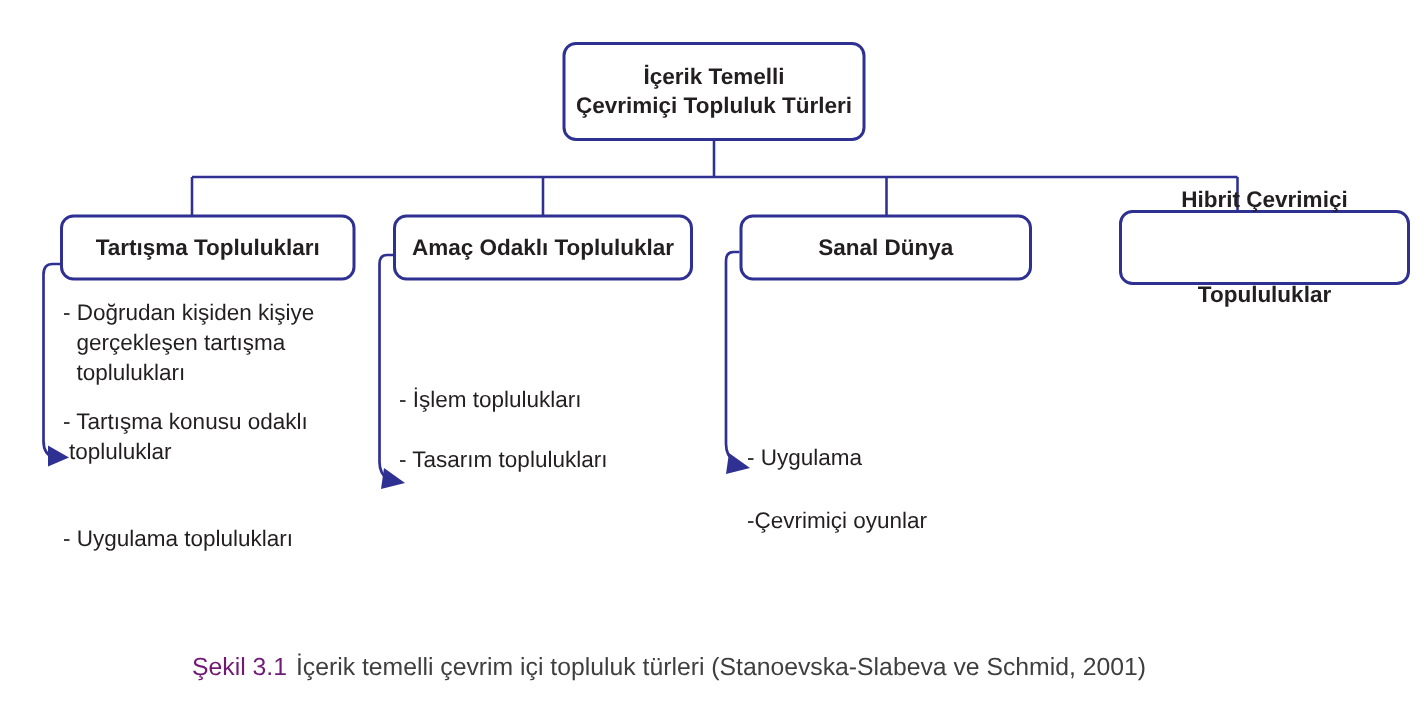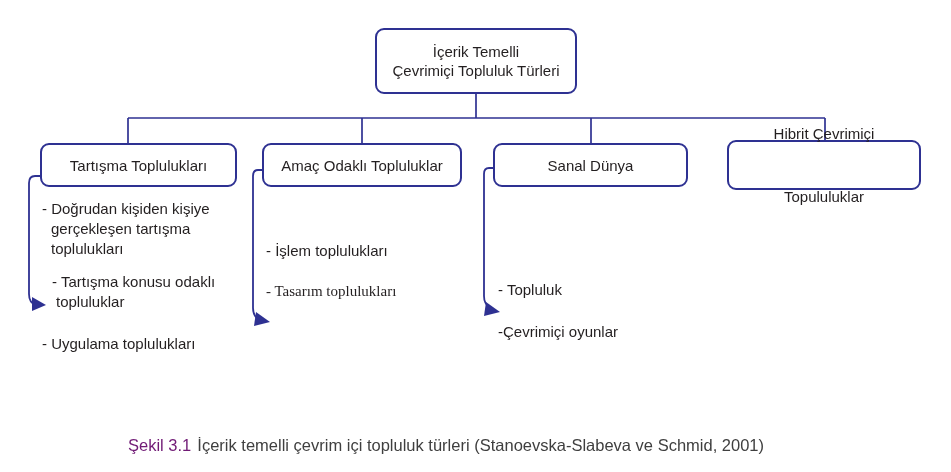--- a/index.html
+++ b/index.html
@@ -15,35 +15,35 @@
     position:absolute;
     border:2px solid #2e3192;
     border-radius:9px;
     background:#ffffff;
     display:flex;
     flex-direction:column;
     align-items:center;
     justify-content:center;
     text-align:center;
     color:#231f20;
-    font-weight:normal;
+    font-weight:bold;
     font-size:15px;
     line-height:19px;
     box-sizing:border-box;
   }
   .box span{display:block;white-space:nowrap;}
   .item{
     position:absolute;
     color:#231f20;
     font-size:15px;
     line-height:20px;
   }
   .hang{padding-left:9px;text-indent:-9px;}
   .hang-sm{padding-left:4px;text-indent:-4px;}
-  .nowrap{white-space:nowrap;}
+  .nowrap{white-space:nowrap;margin-top:16px;}
   .caption{
     position:absolute;
     left:128px;top:436px;
     font-size:16.5px;
     color:#3f3f3f;
     white-space:nowrap;
   }
   .caption .fig-label{color:#701a75;margin-right:6px;}
 </style>
 </head>
@@ -86,32 +86,32 @@
   </div>
 
   <div class="box" style="left:40px;top:143px;width:197px;height:44px;">
     <span>Tartışma Toplulukları</span>
   </div>
 
   <div class="box" style="left:493px;top:143px;width:195px;height:44px;justify-content:center;">
     <span>Sanal Dünya</span>
   </div>
 
-  <div class="box" style="left:727px;top:140px;width:194px;height:50px;gap:44px;">
+  <div class="box" style="left:746px;top:140px;width:194px;height:50px;gap:44px;">
     <span>Hibrit Çevrimiçi</span>
     <span>Topululuklar</span>
   </div>
 
   <div class="item hang" style="left:42px;top:199px;width:205px;">- Doğrudan kişiden kişiye gerçekleşen tartışma toplulukları</div>
-  <div class="item hang-sm" style="left:52px;top:272px;width:180px;">- Tartışma konusu odaklı topluluklar</div>
+  <div class="item hang-sm" style="left:42px;top:272px;width:180px;">- Tartışma konusu odaklı topluluklar</div>
   <div class="item nowrap" style="left:42px;top:334px;">- Uygulama toplulukları</div>
 
   <div class="item nowrap" style="left:266px;top:241px;">- İşlem toplulukları</div>
-  <div class="item nowrap" style="left:266px;top:281px;font-family:Liberation Serif, serif;">- Tasarım toplulukları</div>
+  <div class="item nowrap" style="left:266px;top:281px;">- Tasarım toplulukları</div>
 
-  <div class="item nowrap" style="left:498px;top:280px;">- Topluluk</div>
+  <div class="item nowrap" style="left:498px;top:280px;">- Uygulama</div>
   <div class="item nowrap" style="left:498px;top:322px;">-Çevrimiçi oyunlar</div>
 
   <div class="caption">
     <span class="fig-label">Şekil 3.1</span><span>İçerik temelli çevrim içi topluluk türleri (Stanoevska-Slabeva ve Schmid, 2001)</span>
   </div>
 
 </div>
 
 </body></html>

